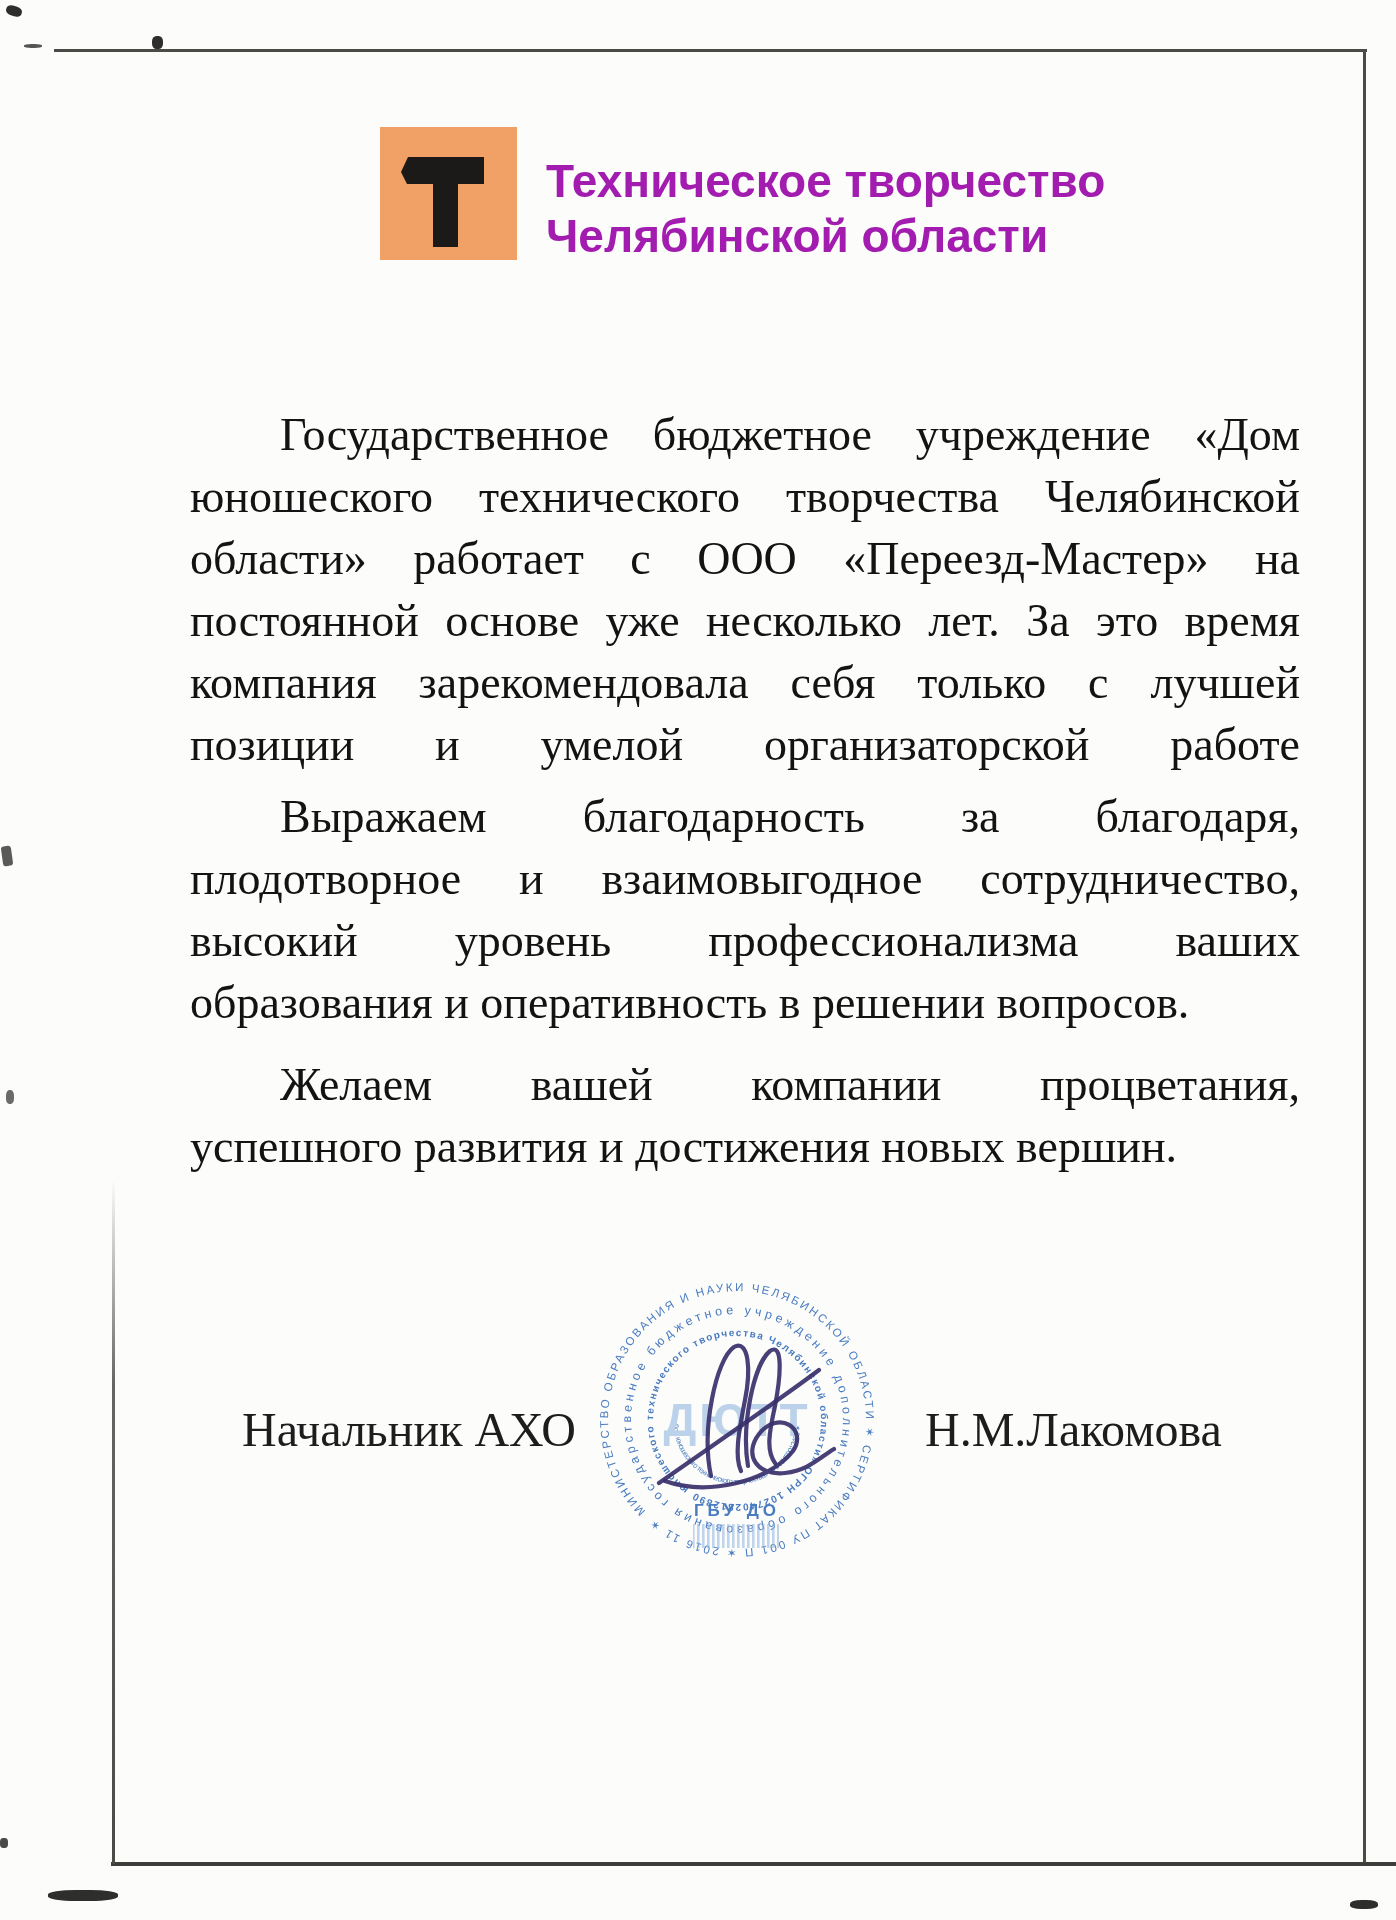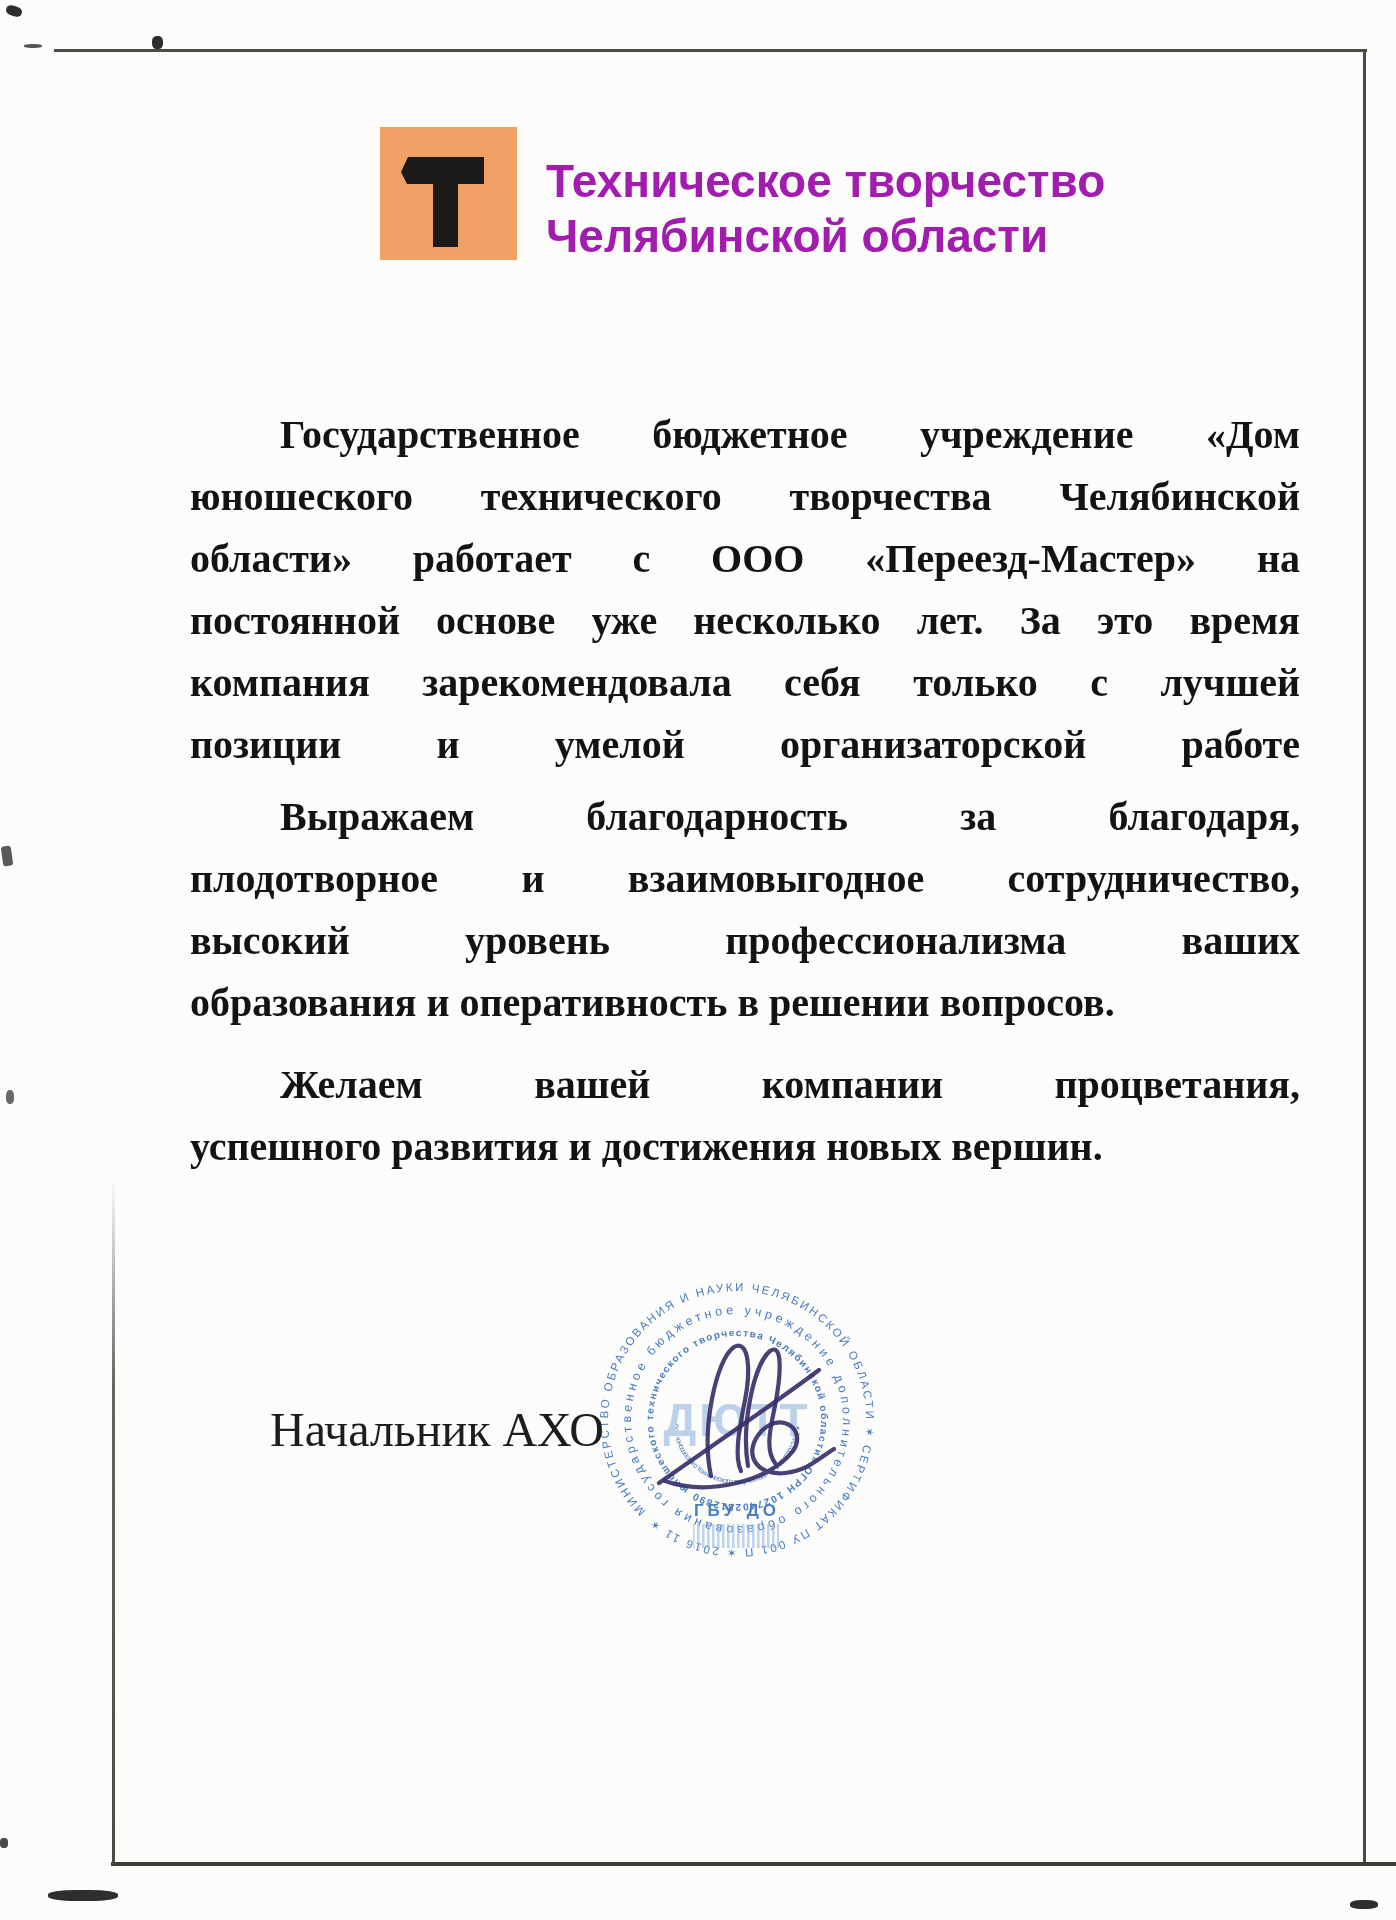--- a/index.html
+++ b/index.html
@@ -19,31 +19,31 @@
   
   .logo-square{position:absolute;left:380px;top:127px;width:137px;height:133px;background:#f1a165;}
   .logo-square svg{position:absolute;left:0;top:0;}
   .logo-text{
     position:absolute;left:546px;top:154px;
     font-family:"Liberation Sans", sans-serif;font-weight:bold;
     font-size:46px;line-height:55px;color:#a21caf;letter-spacing:0px;white-space:nowrap;
   }
   
   .body-text{position:absolute;left:190px;top:404px;width:1110px;z-index:2;
-    font-size:40px;line-height:62px;font-weight:bold;color:#131313;}
+    font-size:46px;line-height:62px;font-weight:normal;color:#131313;}
   .para{margin:0;}
   .para + .para{margin-top:10px;}
   .para:nth-child(3){margin-top:20px;}
   .line{text-align:justify;text-align-last:justify;white-space:normal;}
   .line.para-last{text-align:left;text-align-last:left;}
   .line.first{text-indent:90px;}
   
   .sig-row{position:absolute;left:0;top:1404px;width:1396px;height:54px;z-index:2;
     font-size:48px;line-height:52px;color:#1d1d1d;}
-  .sig-title{position:absolute;left:242px;top:0;white-space:nowrap;margin-left:28px;}
+  .sig-title{position:absolute;left:242px;top:0;white-space:nowrap;}
   .sig-name{position:absolute;left:925px;top:0;white-space:nowrap;}
   
   .stamp{position:absolute;left:584px;top:1267px;width:306px;height:306px;z-index:1;}
   .stamp text{fill:#4a7cc0;font-family:"Liberation Sans", sans-serif;}
   .stamp .r1{font-size:11.5px;letter-spacing:1.2px;}
   .stamp .r2{font-size:12.5px;letter-spacing:.4px;}
   .stamp .r3{font-size:10px;font-weight:bold;letter-spacing:.6px;}
   .stamp .rb{font-size:7.5px;letter-spacing:.5px;}
   .stamp .wm{font-size:46px;font-weight:bold;fill:#bcd1ea;letter-spacing:3px;}
   .stamp .gbu{font-size:17px;font-weight:bold;letter-spacing:4px;}
@@ -91,20 +91,21 @@
       <div class="line para-last">образования и оперативность в решении вопросов.</div>
     </div>
     <div class="para">
       <div class="line first">Желаем вашей компании процветания,</div>
       <div class="line para-last">успешного развития и достижения новых вершин.</div>
     </div>
   </div>
 
 <div class="sig-row">
   <span class="sig-title">Начальник АХО</span>
+  <span class="sig-name">Н.М.Лакомова</span>
 </div>
 
 <div class="stamp">
 <svg width="306" height="306" viewBox="-153 -153 306 306" xmlns="http://www.w3.org/2000/svg" xmlns:xlink="http://www.w3.org/1999/xlink">
   <defs>
     <path id="ring-outer" d="M -129 0 A 129 129 0 1 1 129 0 A 129 129 0 1 1 -129 0"></path>
     <path id="ring-middle" d="M -106 0 A 106 106 0 1 1 106 0 A 106 106 0 1 1 -106 0"></path>
     <path id="ring-inner" d="M -84 0 A 84 84 0 1 1 84 0 A 84 84 0 1 1 -84 0"></path>
     <path id="arc-bottom" d="M -64 0 A 64 64 0 1 0 64 0"></path>
     <pattern id="hatch" width="5" height="28" patternUnits="userSpaceOnUse">

